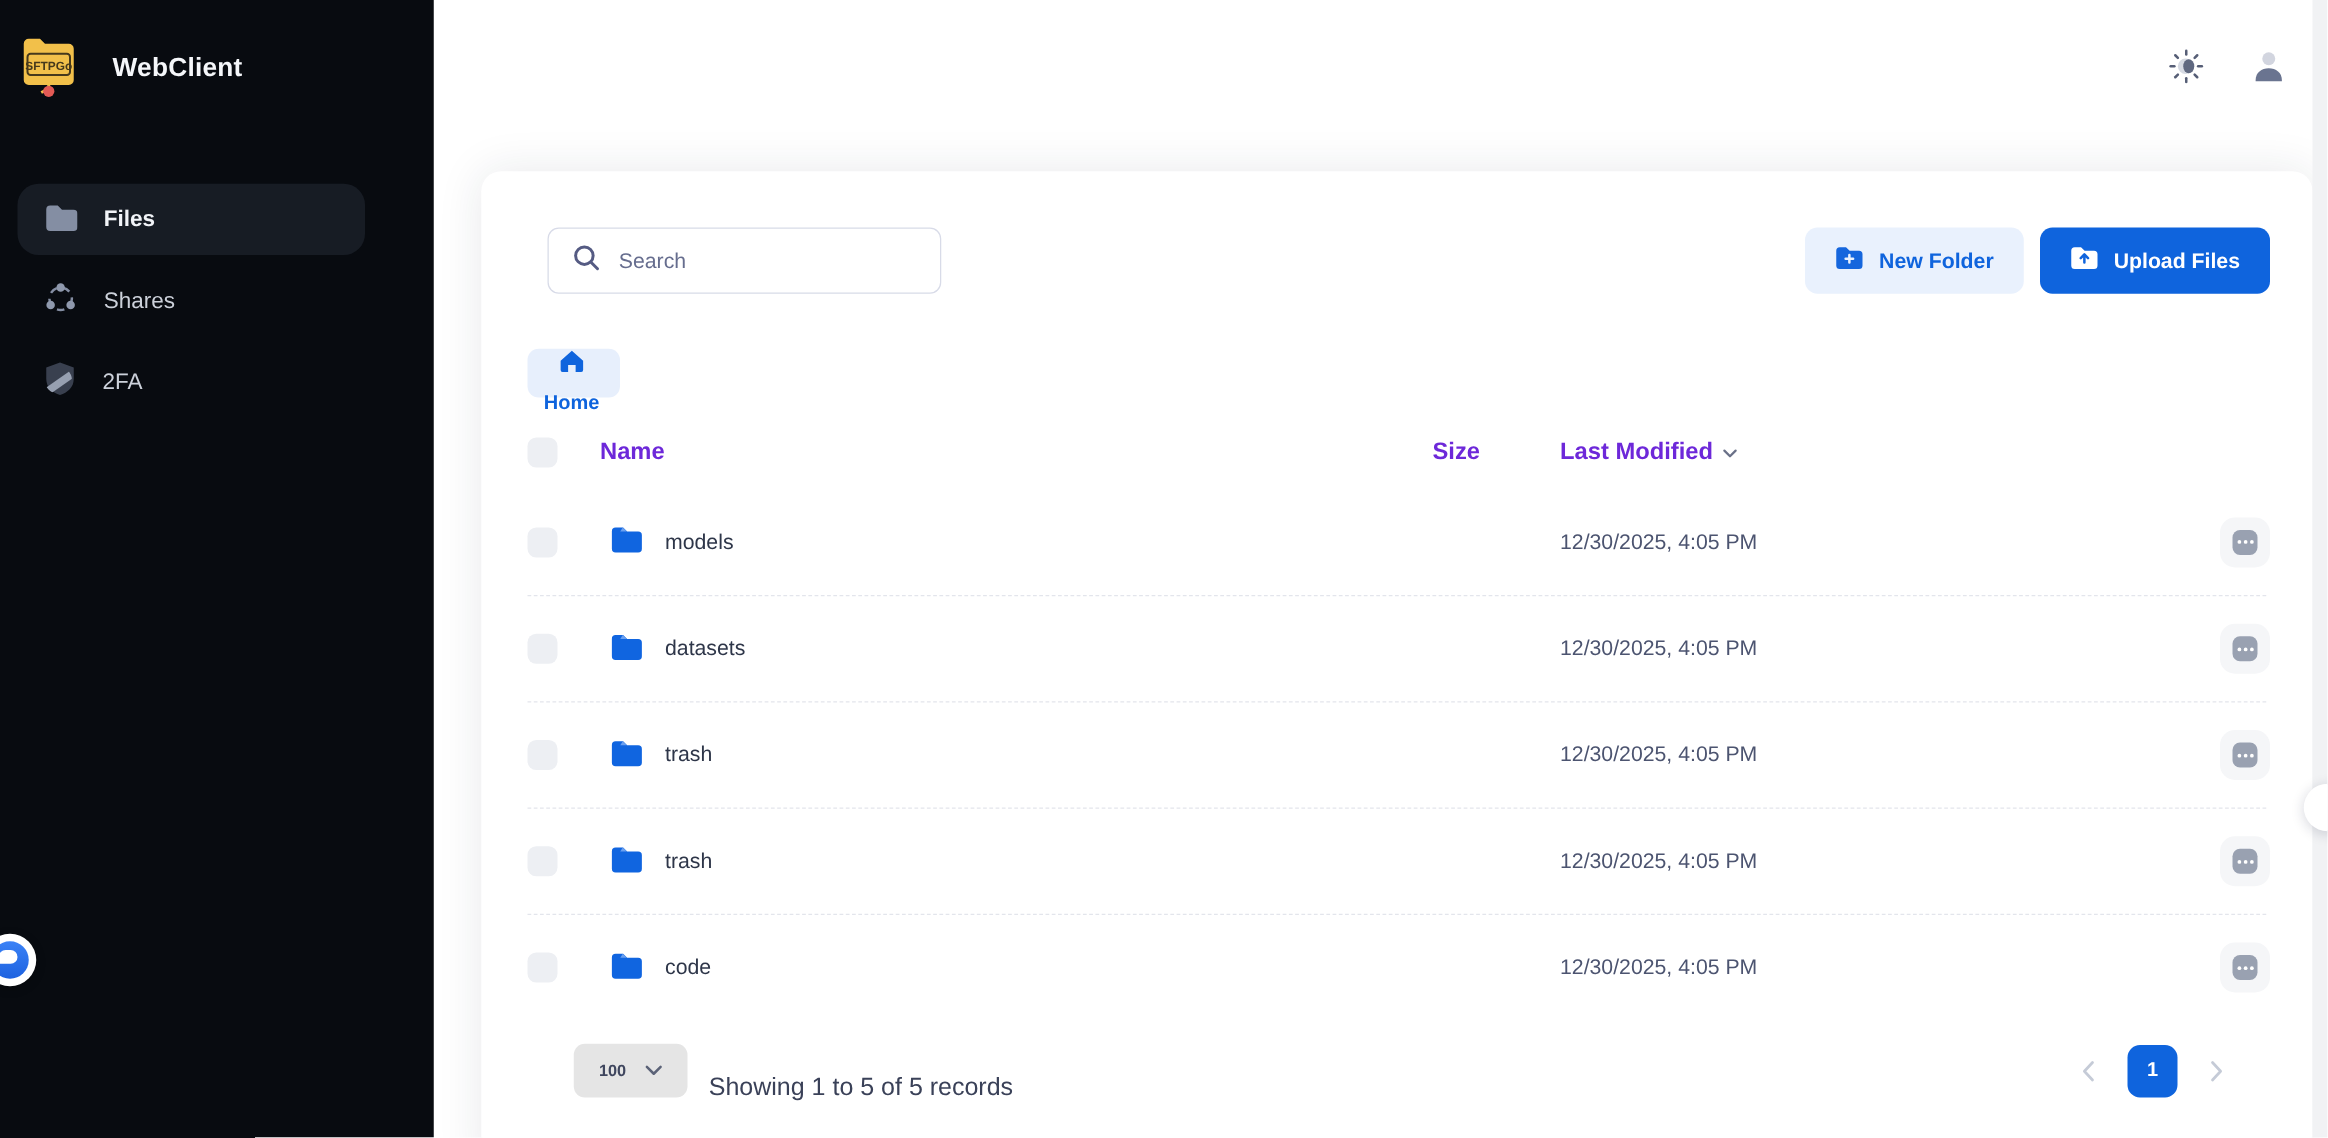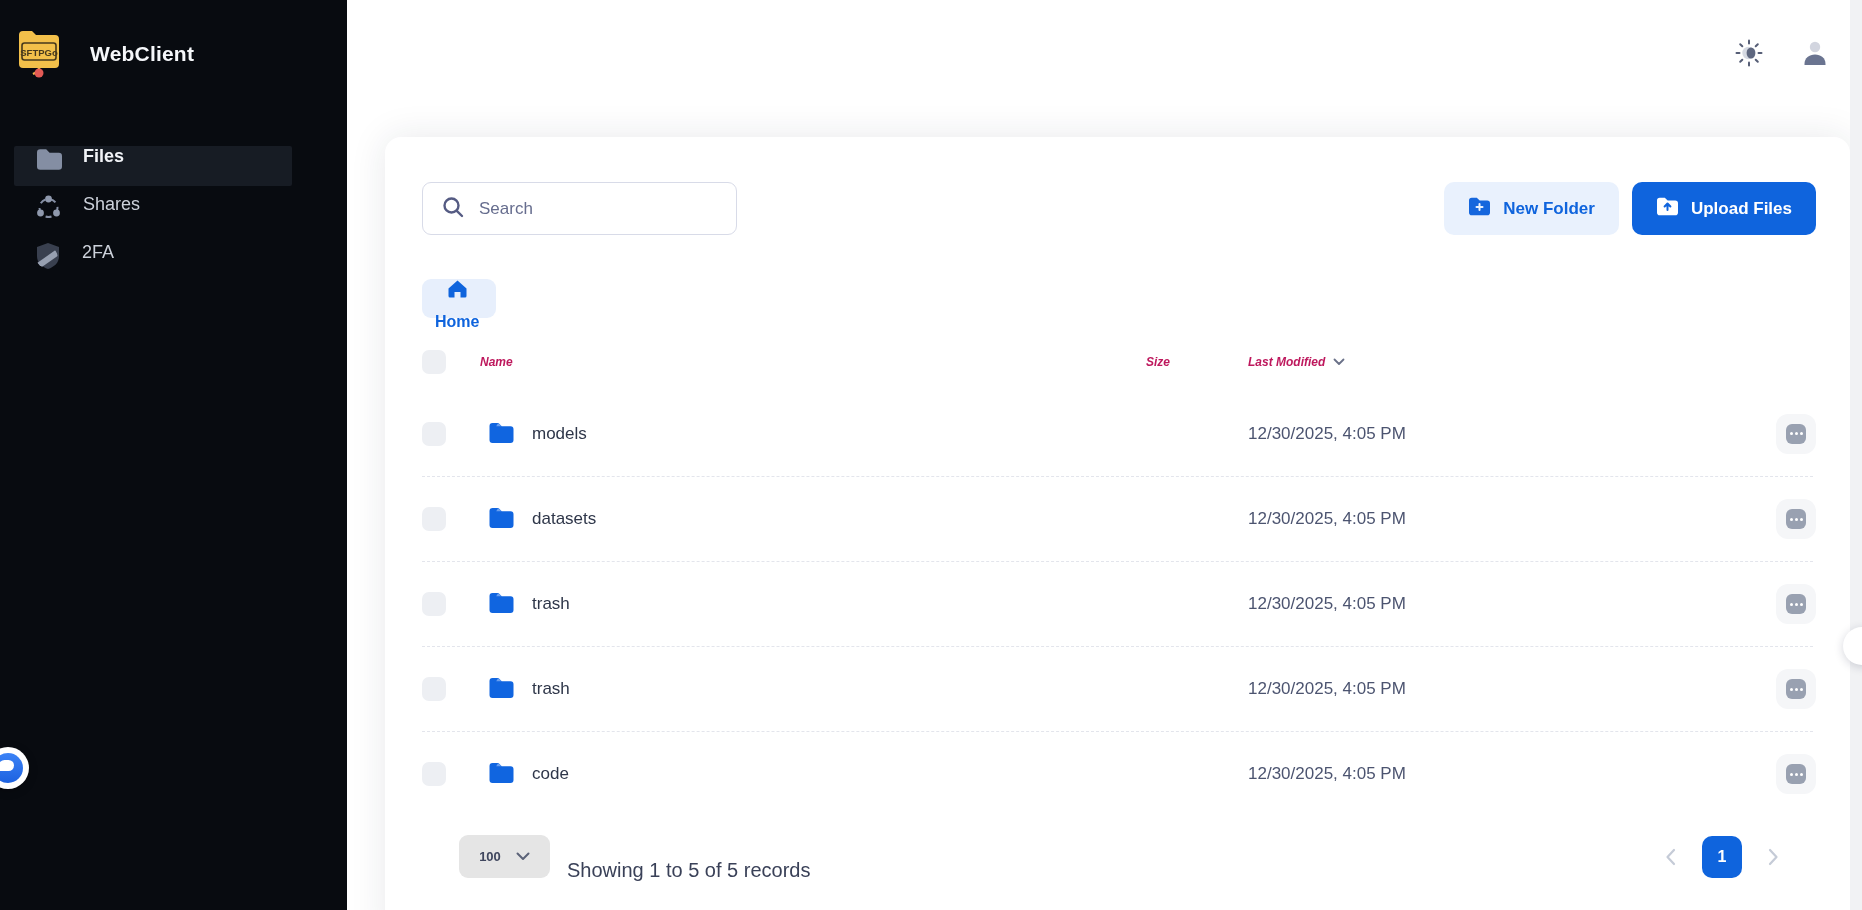--- a/index.html
+++ b/index.html
@@ -15,23 +15,23 @@
   .sidebar {
     position: absolute; left: 0; top: 0;
     width: 347px; height: 100%;
     background: var(--sidebar-bg, #080b10);
     z-index: 2;
   }
   .brand { display: flex; align-items: center; gap: 27px; padding: 26px 0 0 15px; }
   .brand-name { color: #f5f7fa; font-size: 21px; font-weight: 700; letter-spacing: .2px; }
   .nav { margin-top: 64px; }
   .nav-item {
-    display: flex; align-items: flex-start; gap: 21px;
-    height: 40px; margin: 0 55px 8px 14px; padding-left: 21px;
-    border-radius: 2px; cursor: pointer;
+    display: flex; align-items: center; gap: 21px;
+    height: 57px; margin: 0 55px 8px 14px; padding-left: 21px;
+    border-radius: 17px; cursor: pointer;
     color: #ccd1da; font-size: 18px;
   }
   .nav-item.active { background: #171c24; color: #f1f3f7; font-weight: 600; }
 
   
   .topbar-icons { position: absolute; top: 38px; right: 32px; display: flex; gap: 36px; z-index: 1; }
   .icon-btn { width: 30px; height: 30px; display: flex; align-items: center; justify-content: center; cursor: pointer; background: none; border: none; }
 
   
   .scroll-gutter { position: absolute; right: 0; top: 0; width: 12px; height: 100%; background: #f1f2f4; z-index: 3; }
@@ -64,20 +64,21 @@
     z-index: 1;
   }
 
   
   .toolbar { display: flex; align-items: center; padding: 45px 34px 0 37px; }
   .search-box {
     width: 315px; height: 53px;
     border: 1px solid #d8dbe8; border-radius: 9px;
     display: flex; align-items: center; gap: 14px; padding-left: 18px;
     background: #fff;
+    margin-left: 16px;
   }
   .search-input {
     border: none; outline: none; flex: 1; height: 100%;
     font-family: "Liberation Sans", sans-serif;
     font-size: 17px; color: #3a4158; background: transparent;
   }
   .search-input::placeholder { color: #666d8e; }
   .toolbar-buttons { margin-left: auto; display: flex; gap: 13px; }
   .btn {
     height: 53px; border: none; border-radius: 10px;
@@ -97,21 +98,21 @@
     color: var(--accent, #0f64dd); font-size: 16px; font-weight: 700; cursor: pointer; flex-direction: column;
   }
 
   
   .table { margin: 15px 37px 0 37px; }
   .thead, .trow {
     display: grid;
     grid-template-columns: 24px 700px 102px 528px 40px;
     align-items: center;
   }
-  .thead { height: 58px; color: #be185d; font-size: 12px; font-weight: 600; font-style: italic; }
+  .thead { height: 58px; color: #6d28d9; font-size: 19px; font-weight: 600; }
   .trow { height: 85px; }
   .trow + .trow { border-top: 1px dashed #e3e5ec; }
   .cell-name-h { padding-left: 34px; }
   .col-modified { display: flex; align-items: center; gap: 8px; cursor: pointer; }
   .checkbox {
     width: 24px; height: 24px; border-radius: 7px; background: #edeff3;
     border: none; cursor: pointer;
   }
   .cell-name { display: flex; align-items: center; padding-left: 42px; gap: 18px; cursor: pointer; }
   .file-label { font-size: 17px; color: #2e3649; }

